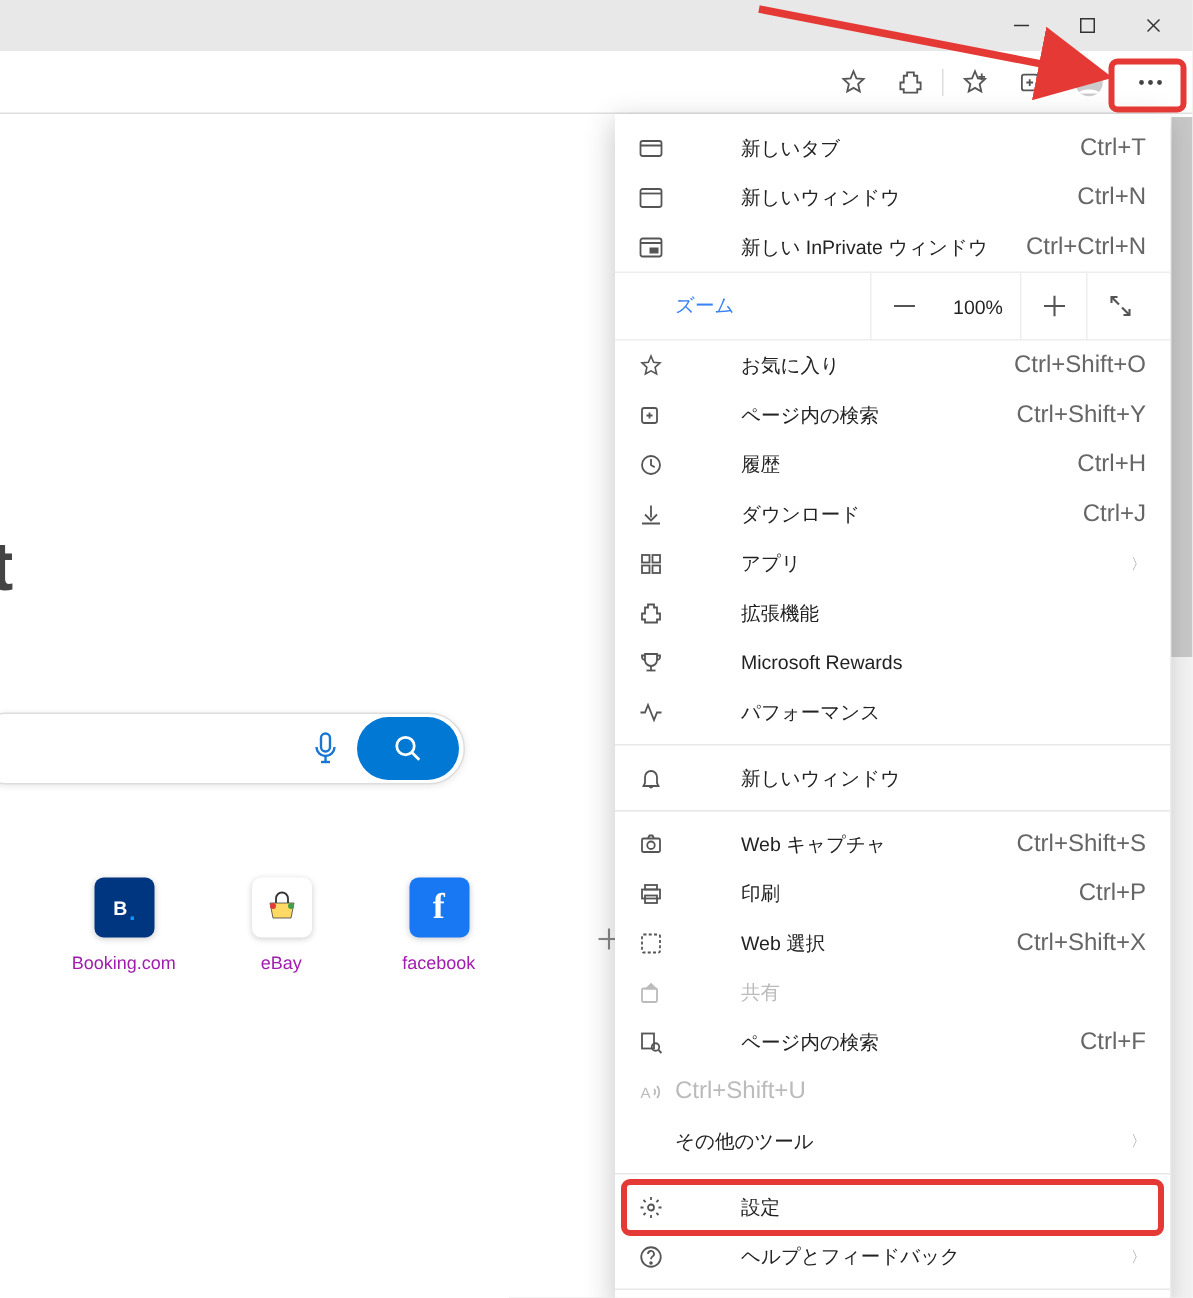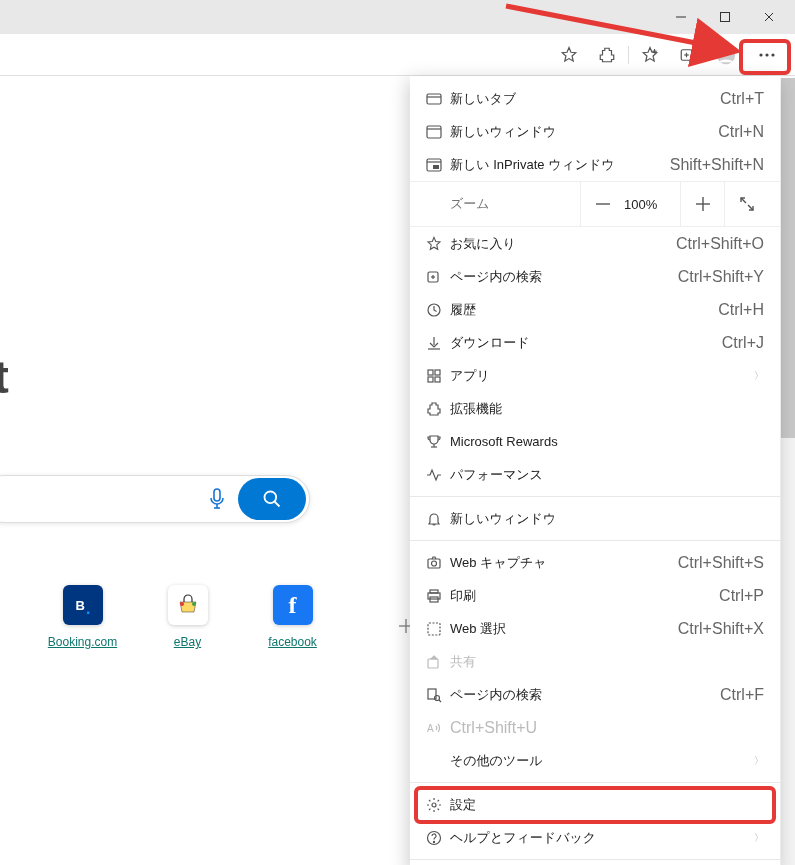--- a/index.html
+++ b/index.html
@@ -115,21 +115,21 @@
   width: 40px;
   height: 40px;
   border-radius: 6px;
   display: flex;
   align-items: center;
   justify-content: center;
   font-weight: 700;
   color: #fff;
   box-shadow: 0 1px 4px rgba(0,0,0,0.2);
 }
-.ql-label { font-size: 12px; color: #0f766e; text-decoration: underline; }
+.ql-label { font-size: 12px; color: #a21caf; }
 .ql-plus { position: absolute; left: 408px; top: 618px; color: #888; }
 
 
 .menu {
   position: absolute;
   left: 420px;
   top: 76px;
   width: 370px;
   background: #fff;
   box-shadow: -2px 4px 18px rgba(0,0,0,0.2);
@@ -142,48 +142,48 @@
   align-items: center;
   padding: 0 16px;
   position: relative;
 }
 .menu-item .mi-icon {
   width: 24px;
   display: flex;
   align-items: center;
   color: #555;
 }
-.menu-item .mi-label { flex: 1; color: #222;}
+.menu-item .mi-label { flex: 1; color: #222; margin-left: 44px;}
 .menu-item .mi-shortcut { font-size: 16px; color: #666; }
 .menu-item .mi-arrow { width: 14px; color: #999; font-size: 10px; text-align: right;}
 .menu-item.disabled .mi-label,
 .menu-item.disabled .mi-icon,
 .menu-item.disabled .mi-shortcut { color: #bbb; }
 .menu-sep { height: 1px; background: #e8e8e8; margin: 5px 0; }
 .menu-item.no-icon .mi-label { margin-left: 24px; }
 
 .zoom-row {
   height: 46px;
   display: flex;
   align-items: center;
   padding: 0 0 0 40px;
   border-top: 1px solid #eee;
   border-bottom: 1px solid #eee;
 }
-.zoom-row .z-label { flex: 0 0 130px; color: #737373; }
+.zoom-row .z-label { flex: 0 0 130px; color: #3b82f6; }
 .zoom-row .z-btn {
   width: 44px;
   height: 46px;
   display: flex;
   align-items: center;
   justify-content: center;
   color: #555;
   border-left: 1px solid #eee;
 }
-.zoom-row .z-val { width: 56px; color: #222; }
+.zoom-row .z-val { width: 56px; text-align: center; color: #222; }
 .zoom-row .z-btn.last { border-left: 1px solid #eee; }
 
 .settings-box {
   position: absolute;
   border: 4px solid #e53935;
   border-radius: 6px;
   z-index: 40;
   left: 4px;
   right: 4px;
   height: 38px;
@@ -357,21 +357,21 @@
     </div>
     <div class="menu-item">
       <span class="mi-icon">
           <svg width="16" height="16" viewBox="0 0 16 16" fill="none" stroke="#555" stroke-width="1.2">
             <rect x="1" y="2" width="14" height="12" rx="1.5"></rect>
             <line x1="1" y1="5" x2="15" y2="5"></line>
             <rect x="7" y="8" width="6" height="4" fill="#555" stroke="none"></rect>
           </svg>
         </span>
       <span class="mi-label">新しい InPrivate ウィンドウ</span>
-        <span class="mi-shortcut">Shift+Shift+N</span>
+        <span class="mi-shortcut">Ctrl+Ctrl+N</span>
     </div>
 
     <div class="zoom-row">
       <span class="z-label">ズーム</span>
       <div class="z-btn">
           <svg width="14" height="2" viewBox="0 0 14 2">
             <line x1="0" y1="1" x2="14" y2="1" stroke="#555" stroke-width="1.4"></line>
           </svg>
         </div>
       <span class="z-val">100%</span>

